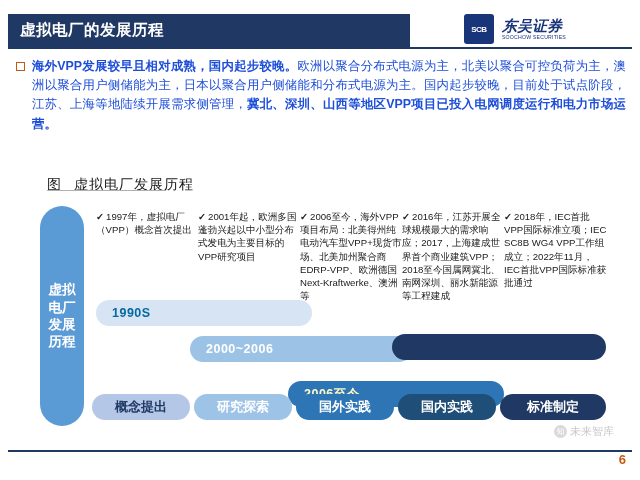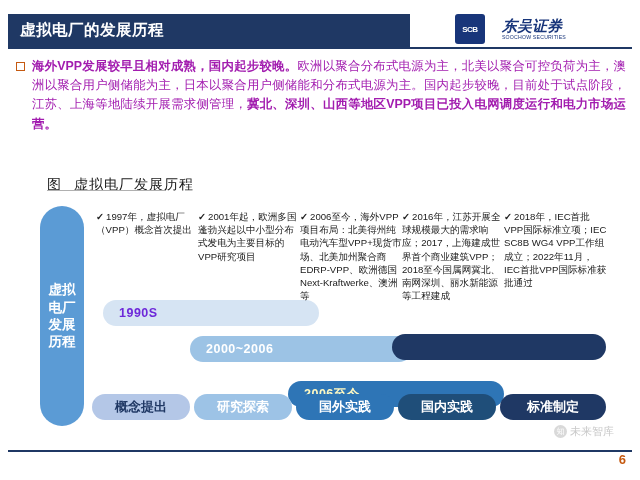--- a/index.html
+++ b/index.html
@@ -45,21 +45,21 @@
     position: absolute;
     left: 8px; top: 33px;
     width: 624px; height: 2px;
     background: #1f3864;
   }
   .logo {
     position: absolute;
     right: 10px; top: 0px;
     display: flex;
     align-items: center;
-    gap: 17px;
+    gap: 8px;
   }
   .logo-mark {
     width: 30px; height: 30px;
     background: #18357a;
     border-radius: 3px;
     color: #fff;
     font-size: 8px;
     font-weight: bold;
     display: flex;
     align-items: center;
@@ -89,21 +89,21 @@
   .bullet-square {
     width: 9px; height: 9px;
     border: 1.6px solid #c55a11;
     box-sizing: border-box;
     margin-top: 5px;
     flex: 0 0 auto;
   }
   .bullet-text {
     font-size: 12.4px;
     line-height: 1.55;
-    color: #a21caf;
+    color: #1d4ed8;
     text-align: justify;
     font-weight: normal;
   }
   .bullet-text b { font-weight: bold; }
 
   
   .fig-caption {
     position: absolute;
     left: 47px; top: 176px;
     font-size: 14px;
@@ -149,21 +149,21 @@
     border-radius: 13px;
     color: #ffffff;
     font-size: 12.5px;
     font-weight: bold;
     display: flex;
     align-items: center;
     padding-left: 16px;
     box-sizing: border-box;
     letter-spacing: 0.5px;
   }
-  .band1 { left: 63px;  top: 104px; width: 216px; background: #d6e4f3; color:#6d28d9; }
+  .band1 { left: 56px;  top: 104px; width: 216px; background: #d6e4f3; color:#0369a1; }
   .band2 { left: 150px; top: 140px; width: 222px; background: #9cc3e5; color:#ffffff; }
   .band3 { left: 248px; top: 170px; width: 216px; background: #2e75b6; color:#fef9c3;margin-top:15px; }
   .band4 { left: 352px; top: 138px; width: 214px; background: #1f3864; color:#ffffff; }
 
   .col-label {
     position: absolute;
     top: 198px;
     height: 26px;
     border-radius: 13px;
     display: flex;

